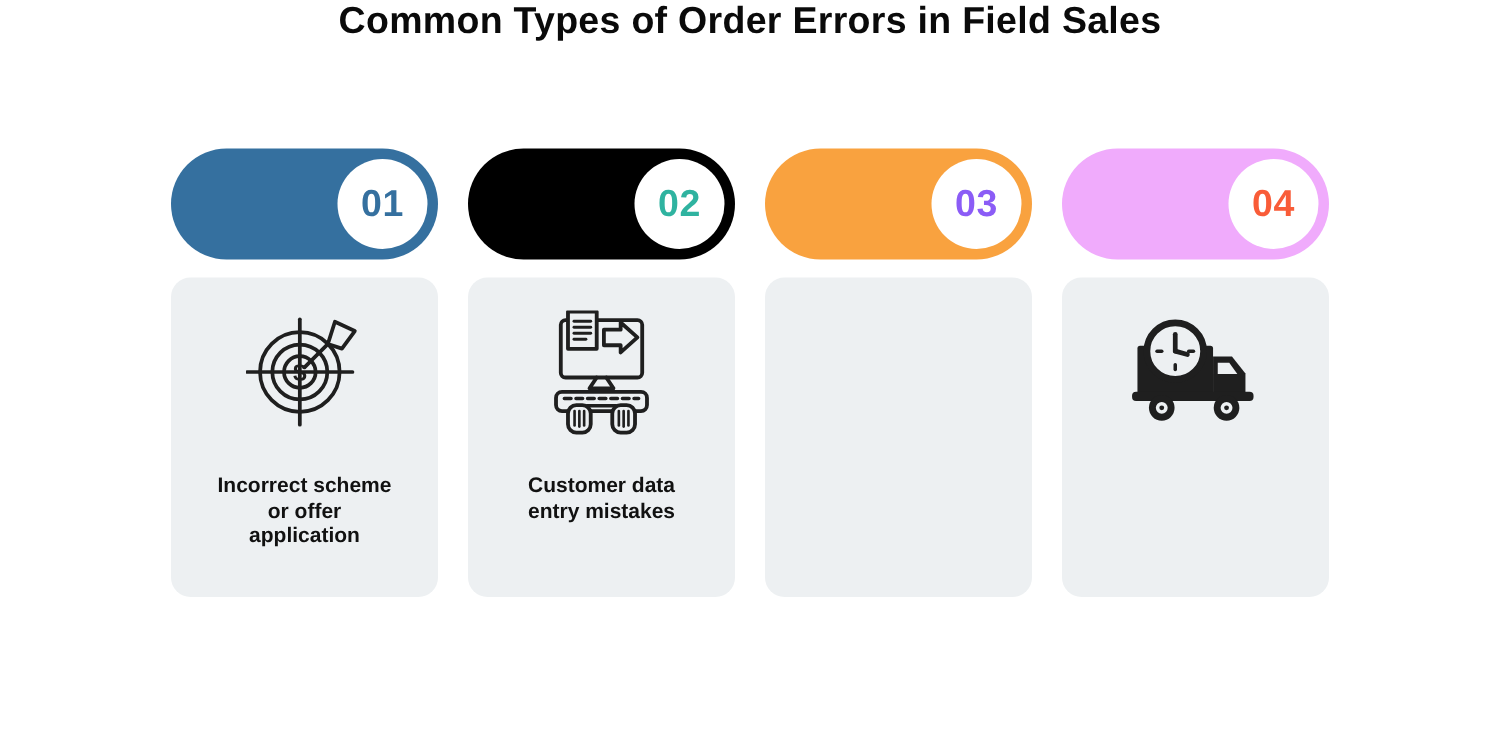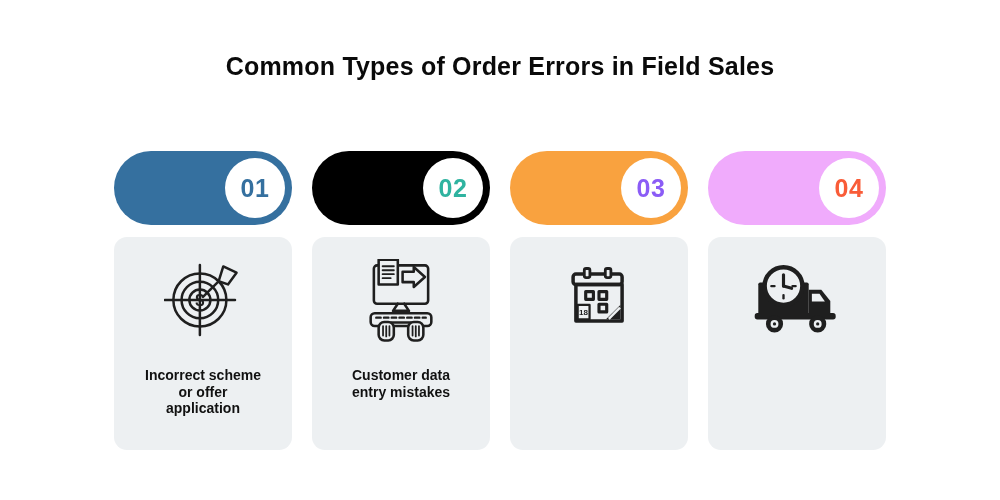--- a/index.html
+++ b/index.html
@@ -1,19 +1,19 @@
 <!DOCTYPE html>
 <html><head>
 <meta charset="utf-8">
 <style>
   html,body { margin:0; padding:0; background:#ffffff; }
   body { width:1000px; height:500px; font-family:"Liberation Sans", sans-serif; }
   .page { position:relative; width:1000px; height:500px; overflow:hidden; background:#ffffff; }
 
-  .title { margin:0; padding-top:52px; text-align:center; font-size:25px;
+  .title { margin:0; text-align:center; font-size:25px;
            font-weight:bold; color:#0a0a0a; letter-spacing:.2px; }
 
   .row { display:flex; justify-content:center; gap:20px; margin-top:70px; }
   .col { width:178px; }
 
   .pill { position:relative; height:74px; border-radius:37px;text-decoration:underline; }
   .pill .circle { position:absolute; top:7px; right:7px; width:60px; height:60px;
                   background:#ffffff; border-radius:50%;
                   display:flex; align-items:center; justify-content:center; }
   .num { font-size:25px; font-weight:bold; letter-spacing:.5px; }
@@ -102,37 +102,20 @@
       </div>
     </div>
 
     <div class="col">
       <div class="pill" style="background-color: rgb(249, 162, 63);">
         <div class="circle">
           <span class="num" style="color: #8b5cf6;">03</span>
         </div>
       </div>
       <div class="card">
-        <div class="iconbox">
-          <svg width="70" height="70" viewBox="0 0 100 100">
-            <g class="stroke" stroke-width="5">
-              <rect x="13" y="13" width="70" height="15" rx="4"></rect>
-              <rect x="29" y="5" width="8" height="13" rx="2.5" stroke-width="4" fill="#edf0f2"></rect>
-              <rect x="59" y="5" width="8" height="13" rx="2.5" stroke-width="4" fill="#edf0f2"></rect>
-              <rect x="17" y="28" width="66" height="52"></rect>
-              <rect x="31" y="38" width="11" height="11" stroke-width="4.5"></rect>
-              <rect x="50" y="38" width="11" height="11" stroke-width="4.5"></rect>
-              <rect x="50" y="56" width="11" height="11" stroke-width="4.5"></rect>
-              <rect x="19.5" y="57" width="17" height="20.5" stroke-width="3.2" fill="#edf0f2"></rect>
-            </g>
-            <path d="M60 77.5 L80.5 57 V77.5 Z" fill="currentColor"></path>
-            <line x1="64" y1="77" x2="80" y2="61" stroke="#edf0f2" stroke-width="3.5"></line>
-            <text x="28" y="71.5" text-anchor="middle" font-size="11.5" font-weight="bold" font-family="Liberation Sans, sans-serif" fill="currentColor">18</text>
-          </svg>
-        </div>
       </div>
     </div>
 
     <div class="col">
       <div class="pill" style="background-color: #f0abfc;">
         <div class="circle">
           <span class="num" style="color: rgb(249, 92, 56);">04</span>
         </div>
       </div>
       <div class="card">

